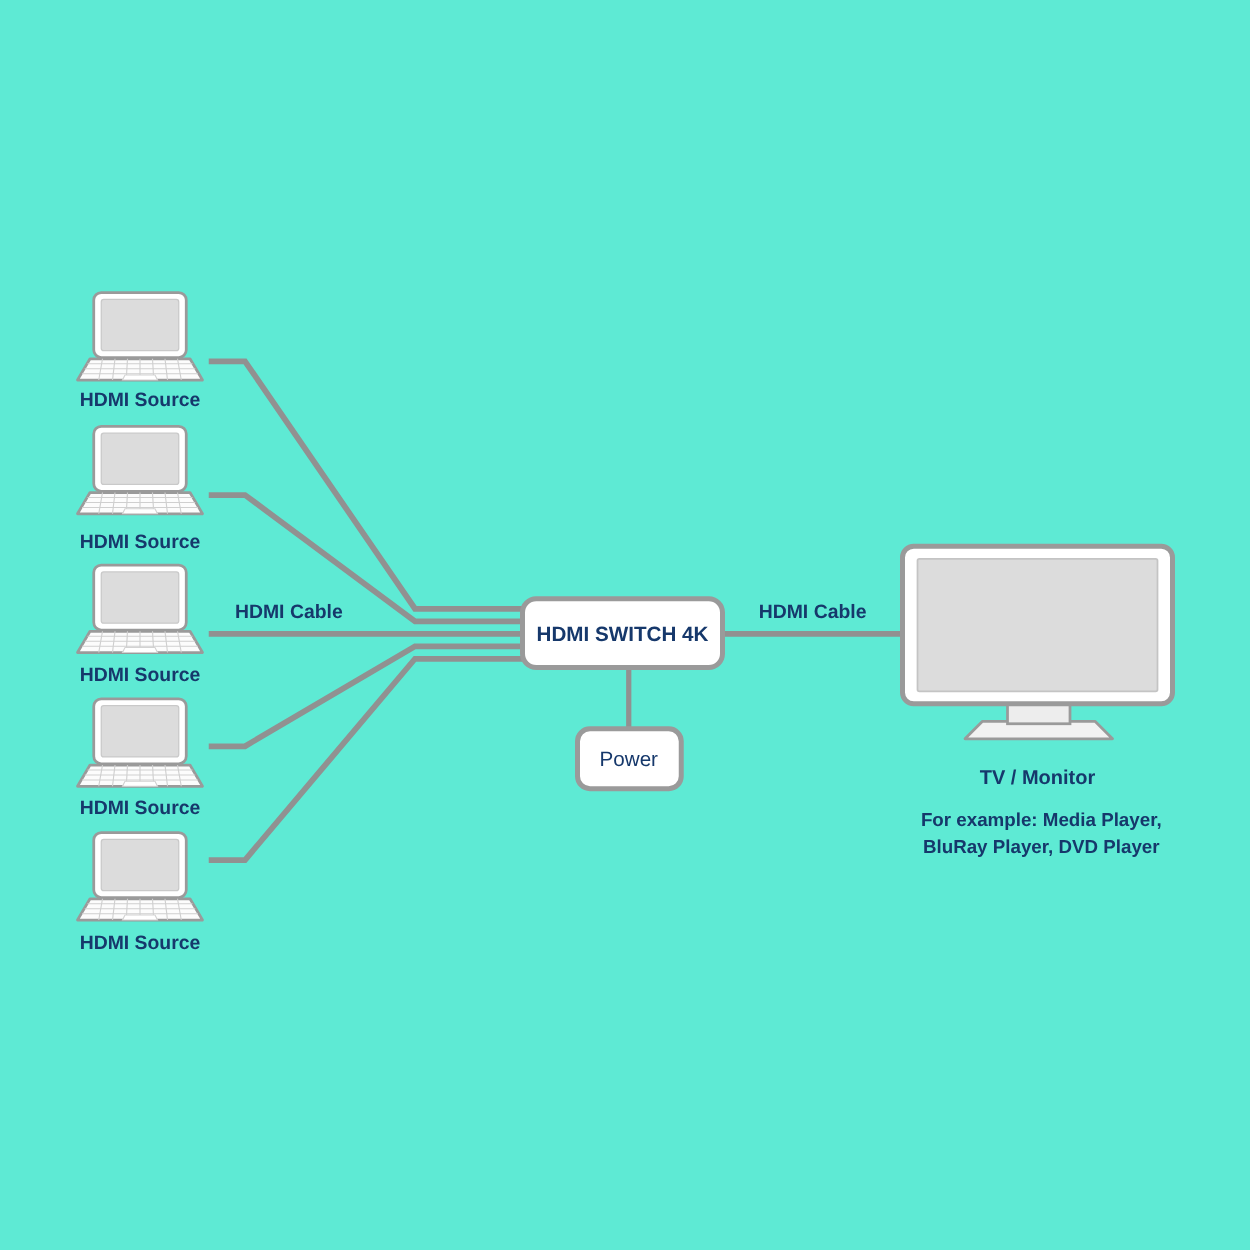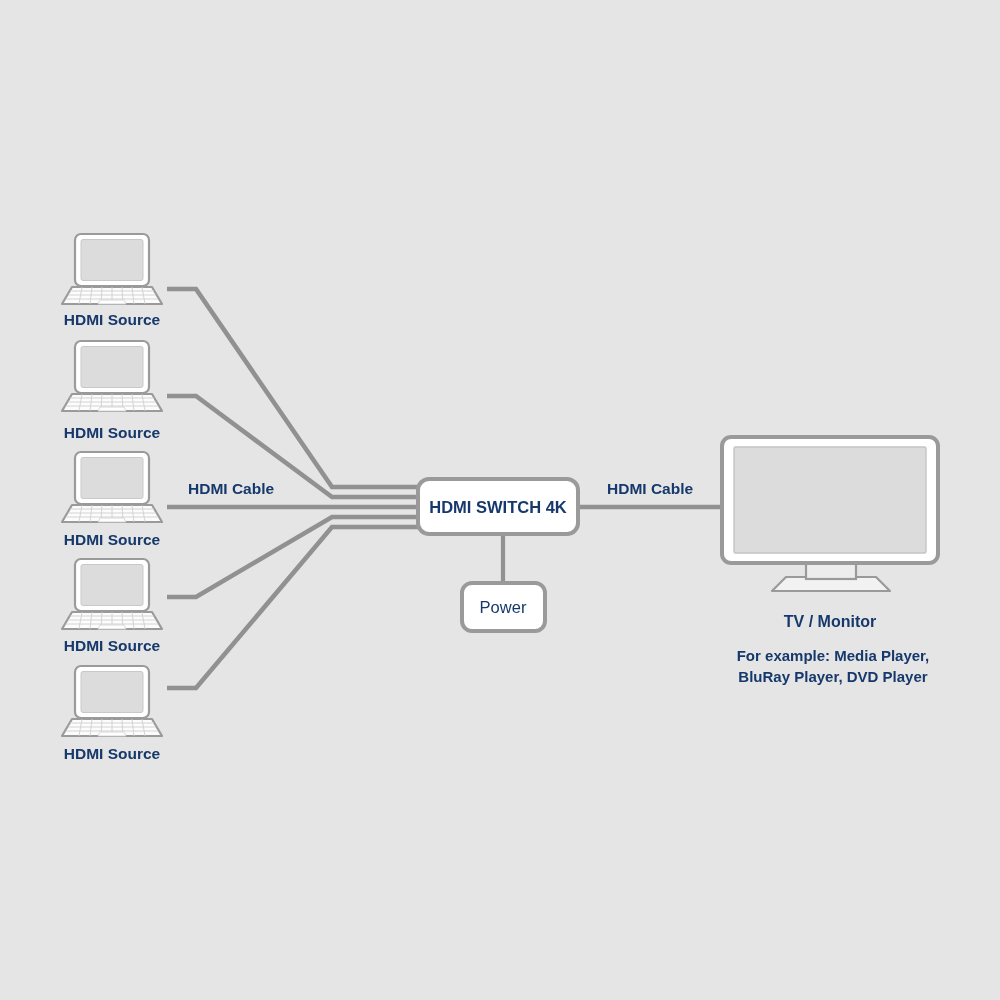--- a/index.html
+++ b/index.html
@@ -10,21 +10,21 @@
   body {
     width: 1000px;
     height: 1000px;
     font-family: "Liberation Sans", sans-serif;
     overflow: hidden;
   }
   #diagram-root {
     position: relative;
     width: 1000px;
     height: 1000px;
-    background: #e5e5e5;
+    background: #5eead4;
   }
   svg.canvas {
     position: absolute;
     top: 0;
     left: 0;
     width: 1000px;
     height: 1000px;
     display: block;
   }
   .lbl {

